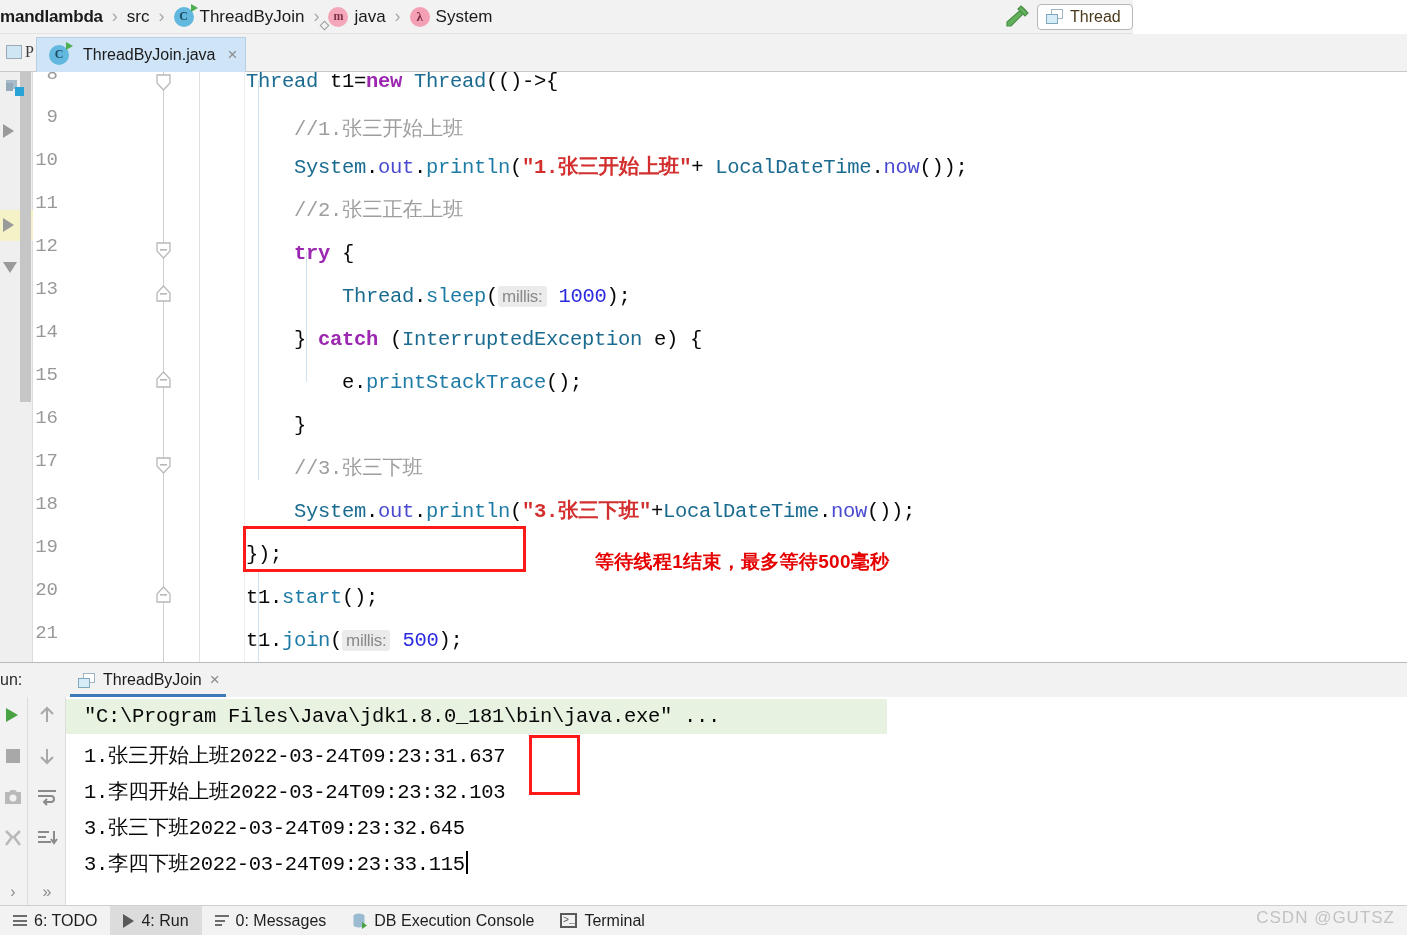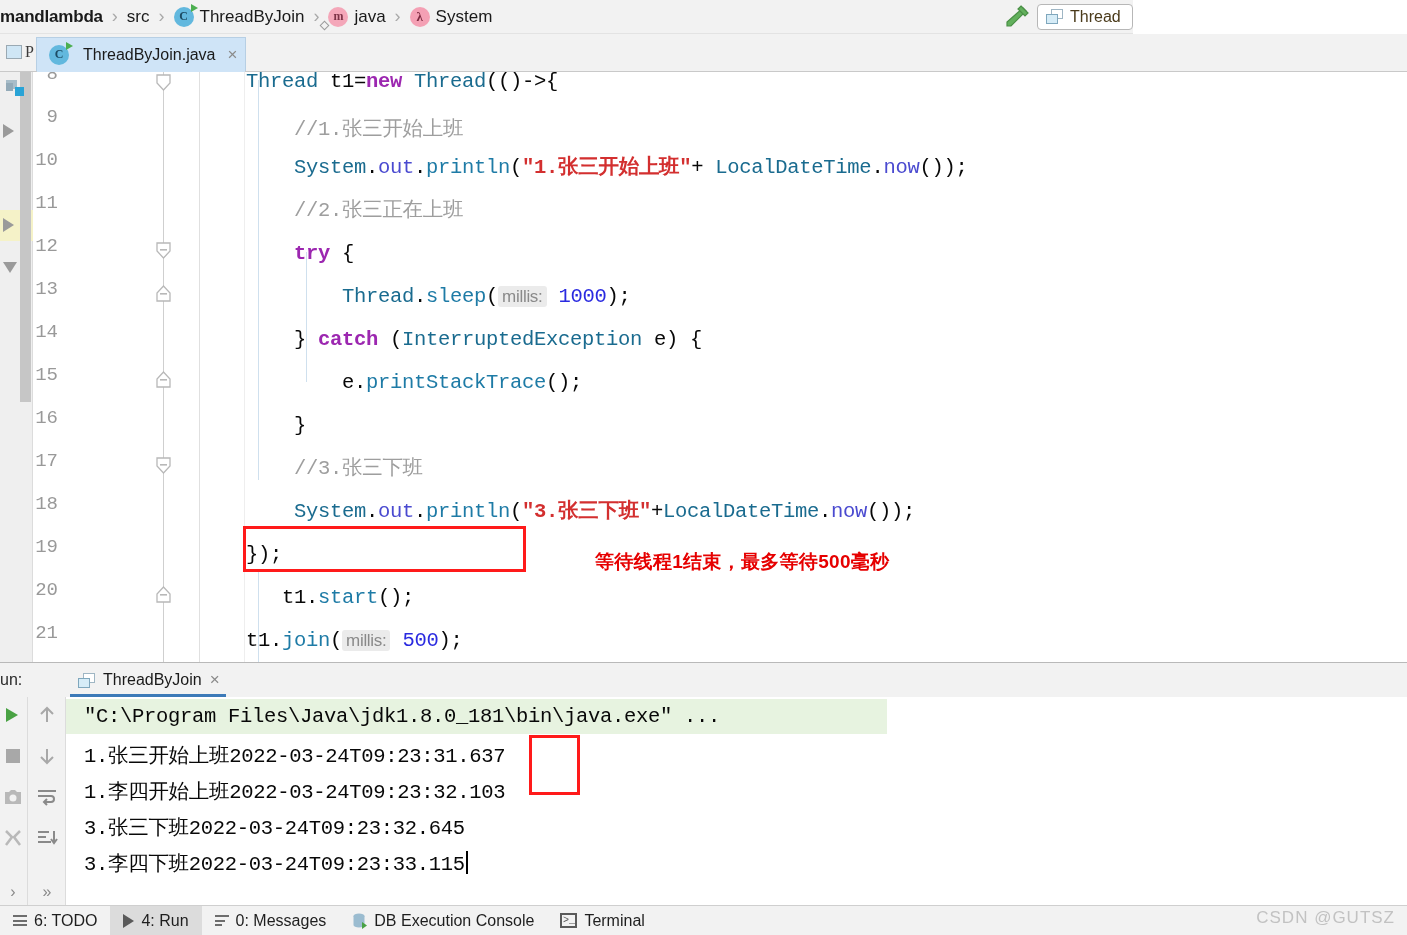--- a/index.html
+++ b/index.html
@@ -320,21 +320,21 @@
       <div class="cl" style="top:74px;">    <span class="typ">System</span>.<span class="meth">out</span>.<span class="id">println</span>(<span class="str">"1.张三开始上班"</span>+ <span class="typ">LocalDateTime</span>.<span class="meth">now</span>());</div>
       <div class="cl" style="top:117px;text-align:right;">    <span class="cmt">//2.张三正在上班</span></div>
       <div class="cl" style="top:160px;">    <span class="kw">try</span> {</div>
       <div class="cl" style="top:203px;">        <span class="typ">Thread</span>.<span class="id">sleep</span>(<span class="hintp">millis:</span> <span class="num">1000</span>);</div>
       <div class="cl" style="top:246px;">    } <span class="kw">catch</span> (<span class="typ">InterruptedException</span> e) {</div>
       <div class="cl" style="top:289px;">        e.<span class="id">printStackTrace</span>();</div>
       <div class="cl" style="top:332px;">    }</div>
       <div class="cl" style="top:375px;">    <span class="cmt">//3.张三下班</span></div>
       <div class="cl" style="top:418px;">    <span class="typ">System</span>.<span class="meth">out</span>.<span class="id">println</span>(<span class="str">"3.张三下班"</span>+<span class="typ">LocalDateTime</span>.<span class="meth">now</span>());</div>
       <div class="cl" style="top:461px;">});</div>
-      <div class="cl" style="top:504px;padding-left:36px;">t1.<span class="id">start</span>();</div>
+      <div class="cl" style="top:504px;">t1.<span class="id">start</span>();</div>
       <div class="cl" style="top:547px;">t1.<span class="id">join</span>(<span class="hintp">millis:</span> <span class="num">500</span>);</div>
       
       
       
     </div>
 
     <div class="redbox" style="left:243px; top:454px; width:283px; height:46px;"></div>
 
     <div class="red-annot" style="left:595px; top:477px;">等待线程1结束，最多等待500毫秒</div>
   </div>

